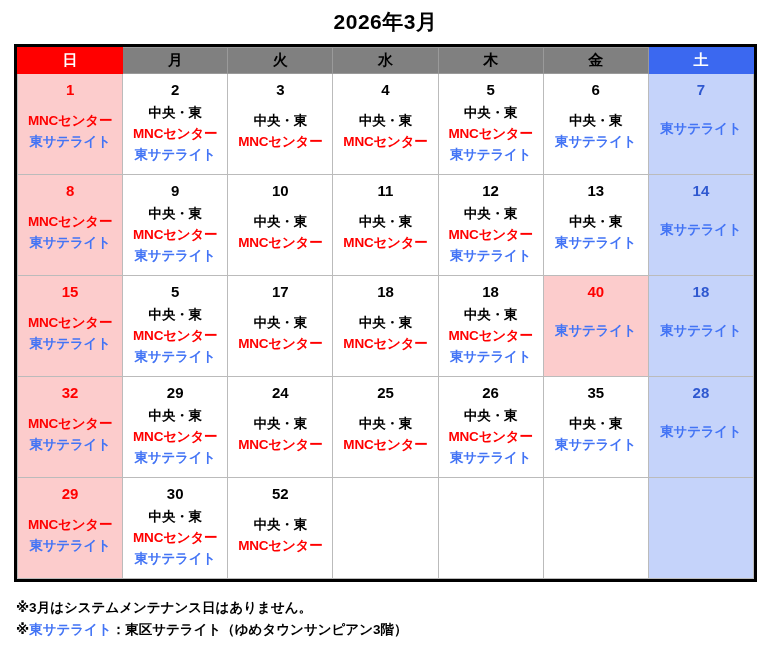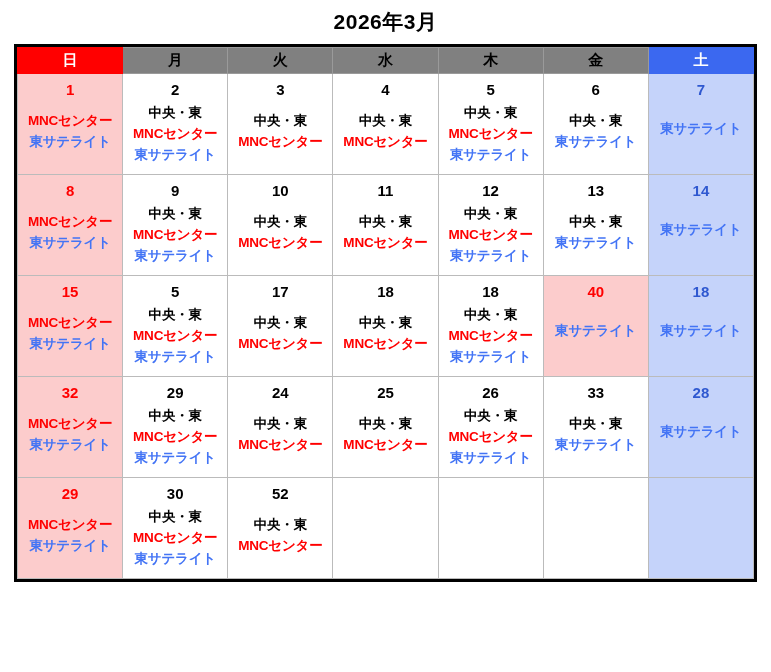--- a/index.html
+++ b/index.html
@@ -355,21 +355,21 @@
             </td>
             <td class="">
               <span class="daynum">26</span>
               <div class="entries lines-3">
                 <span class="entry black">中央・東</span>
                 <span class="entry red">MNCセンター</span>
                 <span class="entry blue">東サテライト</span>
               </div>
             </td>
             <td class="">
-              <span class="daynum">33</span>
+              <span class="daynum">35</span>
               <div class="entries lines-2">
                 <span class="entry black">中央・東</span>
                 <span class="entry blue">東サテライト</span>
               </div>
             </td>
             <td class="sat">
               <span class="daynum">28</span>
               <div class="entries lines-1">
                 <span class="entry blue">東サテライト</span>
               </div>
@@ -401,15 +401,17 @@
             <td class=""></td>
             <td class=""></td>
             <td class=""></td>
             <td class="sat"></td>
           </tr>
         </tbody>
     </table>
   </div>
 
   <div id="notes">
+      <div class="note-line"><span class="">※3月はシステムメンテナンス日はありません。</span></div>
+      <div class="note-line"><span class="">※</span><span class="tag-blue">東サテライト</span><span class="">：東区サテライト（ゆめタウンサンピアン3階）</span></div>
     </div>
 
 </div>
 
 </body></html>

